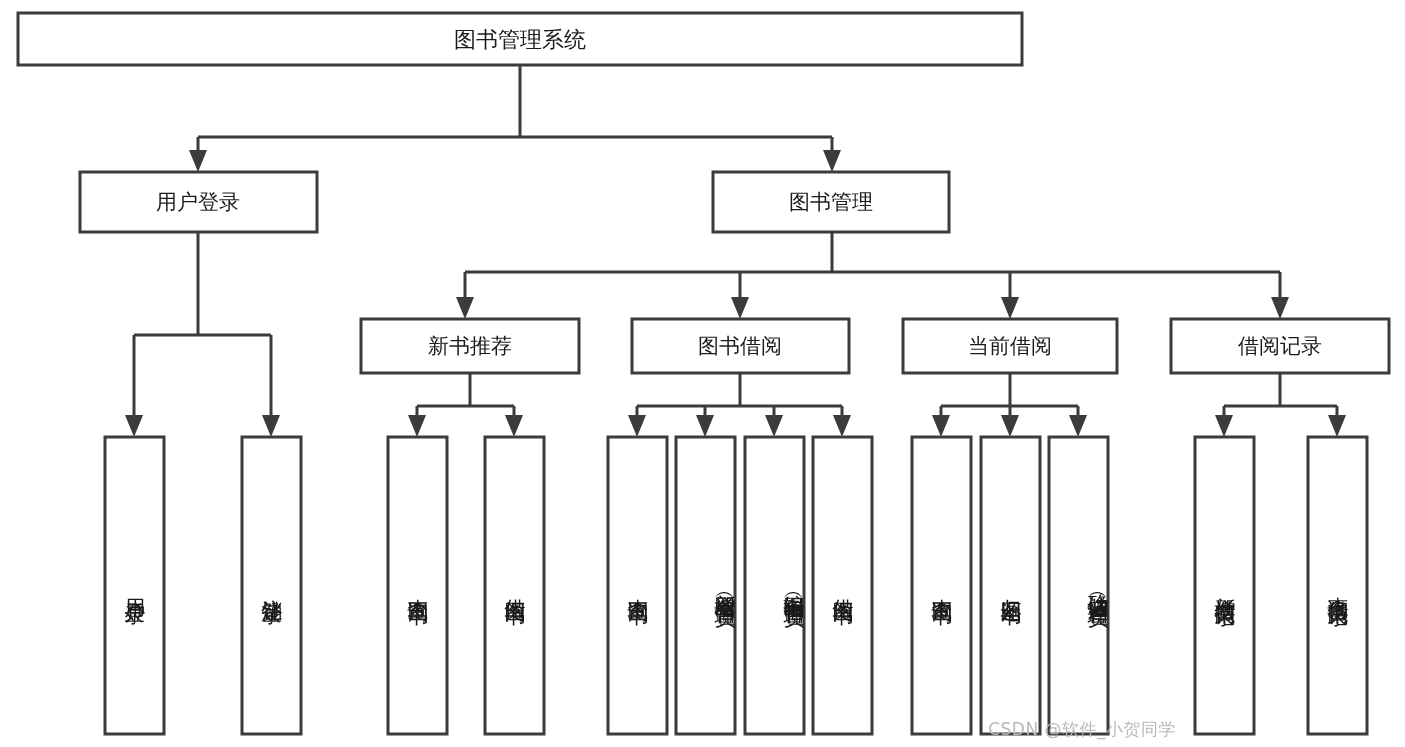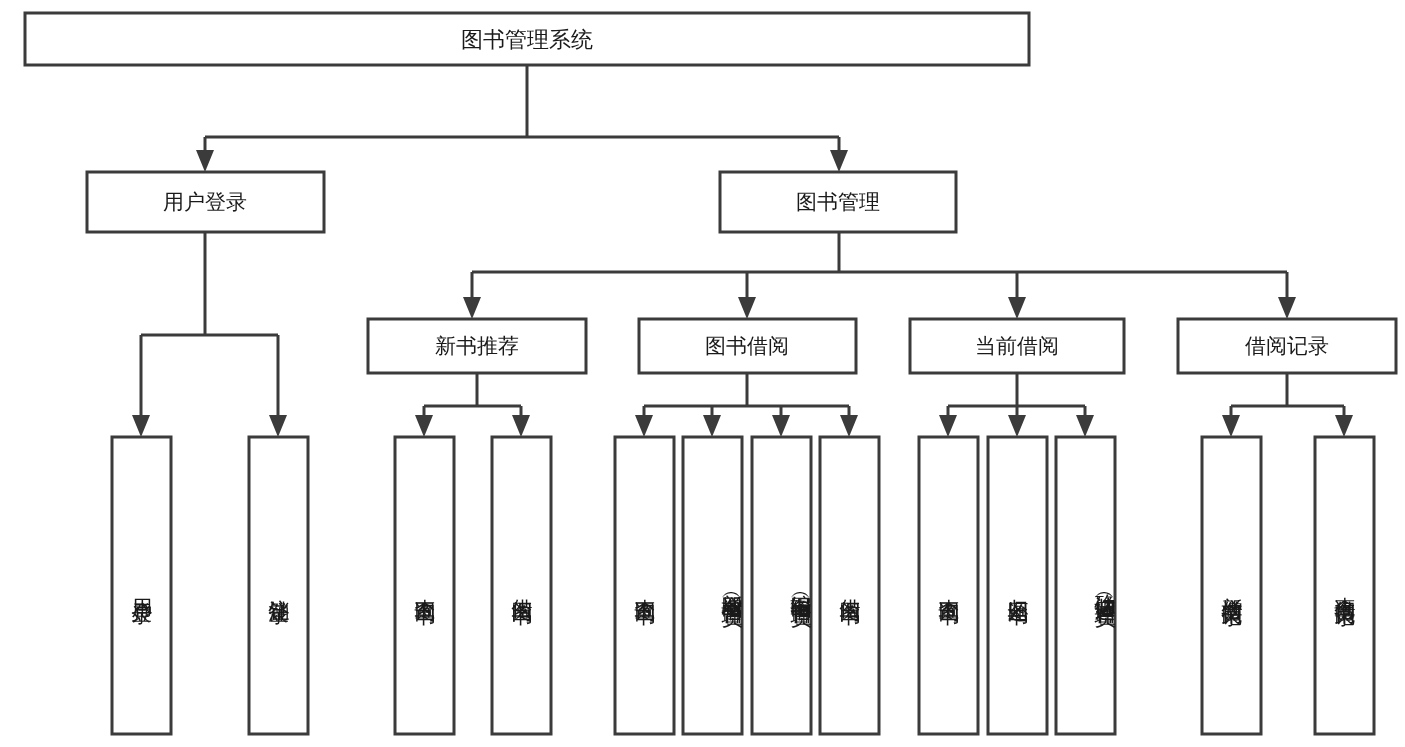--- a/index.html
+++ b/index.html
@@ -12,21 +12,20 @@
     width: 1405px;
     height: 747px;
     font-family: "DejaVu Sans", "Liberation Sans", sans-serif;
     overflow: hidden;
     position: relative;
   }
   #diagram-root {
     position: relative;
     width: 1184px;
     height: 747px;
-    margin-left: 7px;
   }
   svg#flowchart {
     display: block;
     width: 1405px;
     height: 747px;
   }
   .node-box {
     fill: #ffffff;
     stroke: #3b3b3b;
     stroke-width: 3;
@@ -255,14 +254,15 @@
   <div class="leaf-label" style="left:745px; top:437px; width:59px; height:297px; align-items:flex-start;">编辑图书（管理员）</div>
   <div class="leaf-label" style="left:813px; top:437px; width:59px; height:297px;">借阅图书</div>
 
   <div class="leaf-label" style="left:912px; top:437px; width:59px; height:297px;">查询图书</div>
   <div class="leaf-label" style="left:981px; top:437px; width:59px; height:297px;">归还图书</div>
   <div class="leaf-label" style="left:1049px; top:437px; width:59px; height:297px; align-items:flex-start;">确认归还（管理员）</div>
 
   <div class="leaf-label" style="left:1195px; top:437px; width:59px; height:297px;">新增借阅记录</div>
   <div class="leaf-label" style="left:1308px; top:437px; width:59px; height:297px;">查询借阅记录</div>
 
+  <div class="watermark">CSDN @软件_小贺同学</div>
 
 </div>
 
 </body></html>

